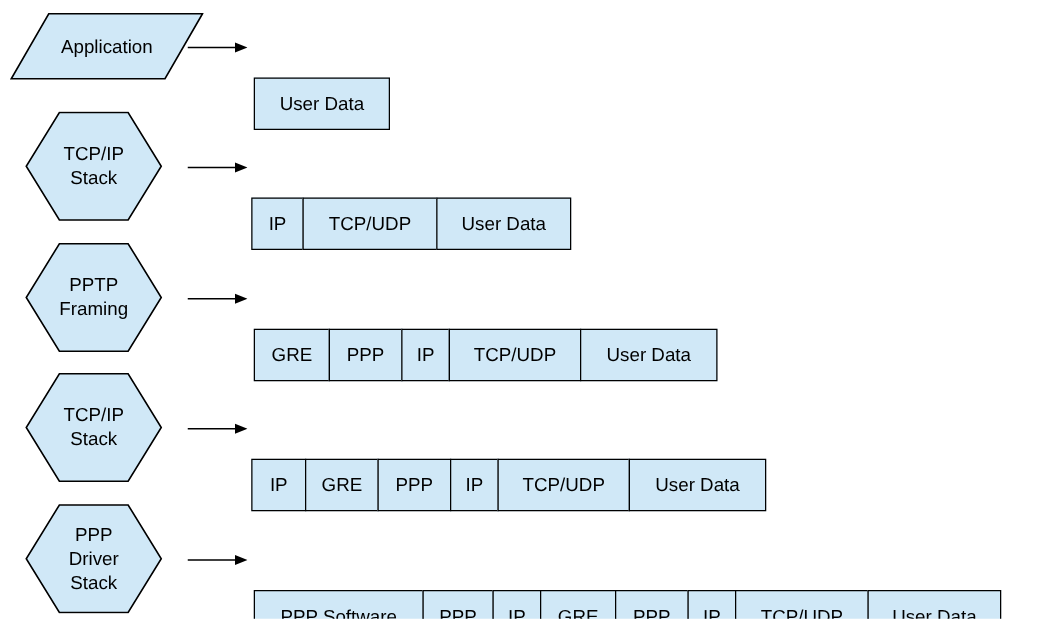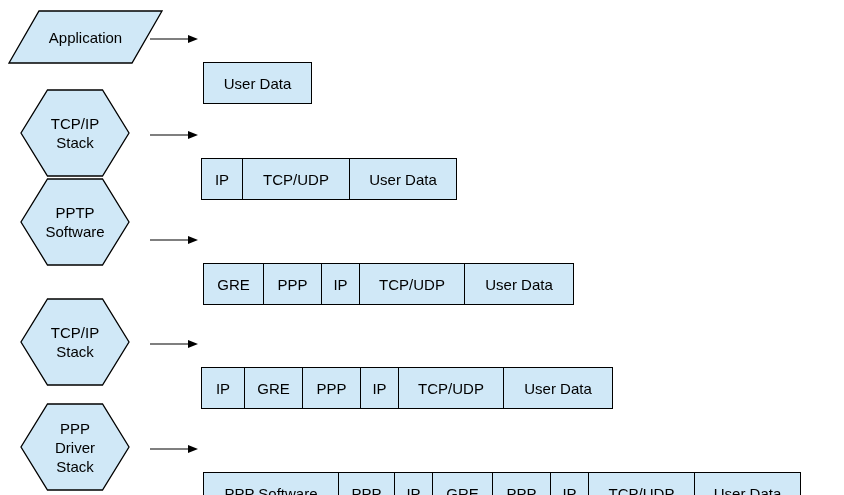--- a/index.html
+++ b/index.html
@@ -75,27 +75,27 @@
     </div>
     <div class="arrow" style="left: 150px; top: 127px;"><svg width="48" height="12" viewBox="0 0 48 12">
         <line x1="0" y1="6" x2="39" y2="6" stroke="#000000" stroke-width="1.2"></line>
         <polygon points="38,2 48,6 38,10" fill="#000000"></polygon>
       </svg></div>
     <div class="packet" style="left: 201px; top: 112px;">
       <div class="segment" style="width: 42px; background: rgb(208, 232, 247);">IP</div>
       <div class="segment" style="width: 108px; background: rgb(208, 232, 247);">TCP/UDP</div>
       <div class="segment" style="width: 108px; background: rgb(208, 232, 247);">User Data</div>
     </div>
-    <div class="stage" style="left: 20px; top: 178px; width: 110px; height: 88px;">
+    <div class="stage" style="left: 20px; top: 194px; width: 110px; height: 88px;">
       <svg width="110" height="88" viewBox="0 0 110 88">
         <polygon points="27.5,1 82.5,1 109,44 82.5,87 27.5,87 1,44" fill="#d0e8f7" stroke="#000000" stroke-width="1.3"></polygon>
       </svg>
       <div class="stage-label">
         <span>PPTP</span>
-        <span>Software</span>
+        <span>Framing</span>
       </div>
     </div>
     <div class="arrow" style="left: 150px; top: 232px;"><svg width="48" height="12" viewBox="0 0 48 12">
         <line x1="0" y1="6" x2="39" y2="6" stroke="#000000" stroke-width="1.2"></line>
         <polygon points="38,2 48,6 38,10" fill="#000000"></polygon>
       </svg></div>
     <div class="packet" style="left: 203px; top: 217px;">
       <div class="segment" style="width: 61px; background: rgb(208, 232, 247);">GRE</div>
       <div class="segment" style="width: 59px; background: rgb(208, 232, 247);">PPP</div>
       <div class="segment" style="width: 39px; background: rgb(208, 232, 247);">IP</div>

